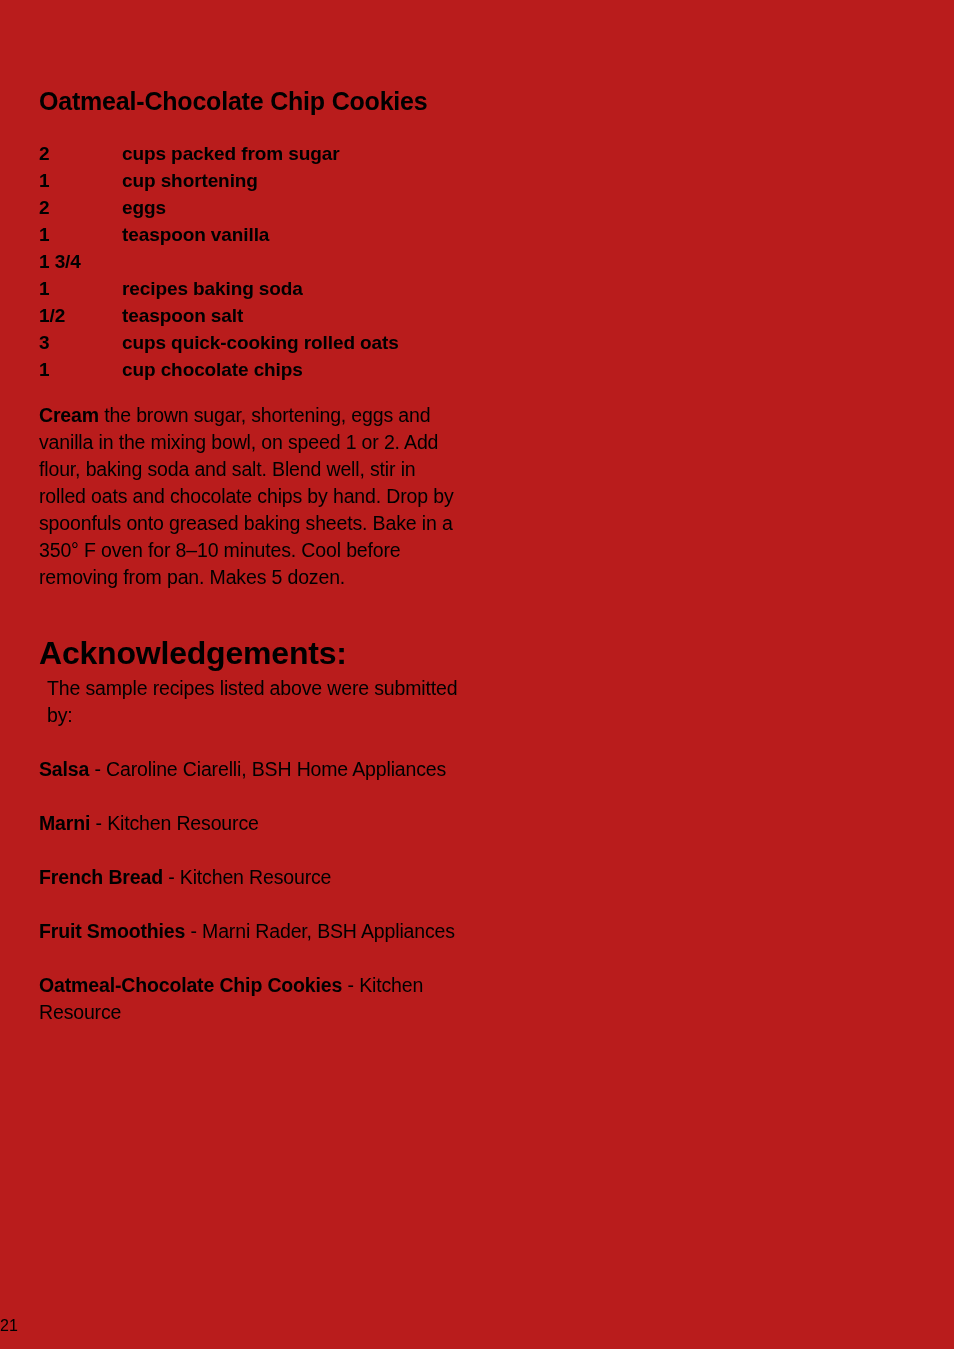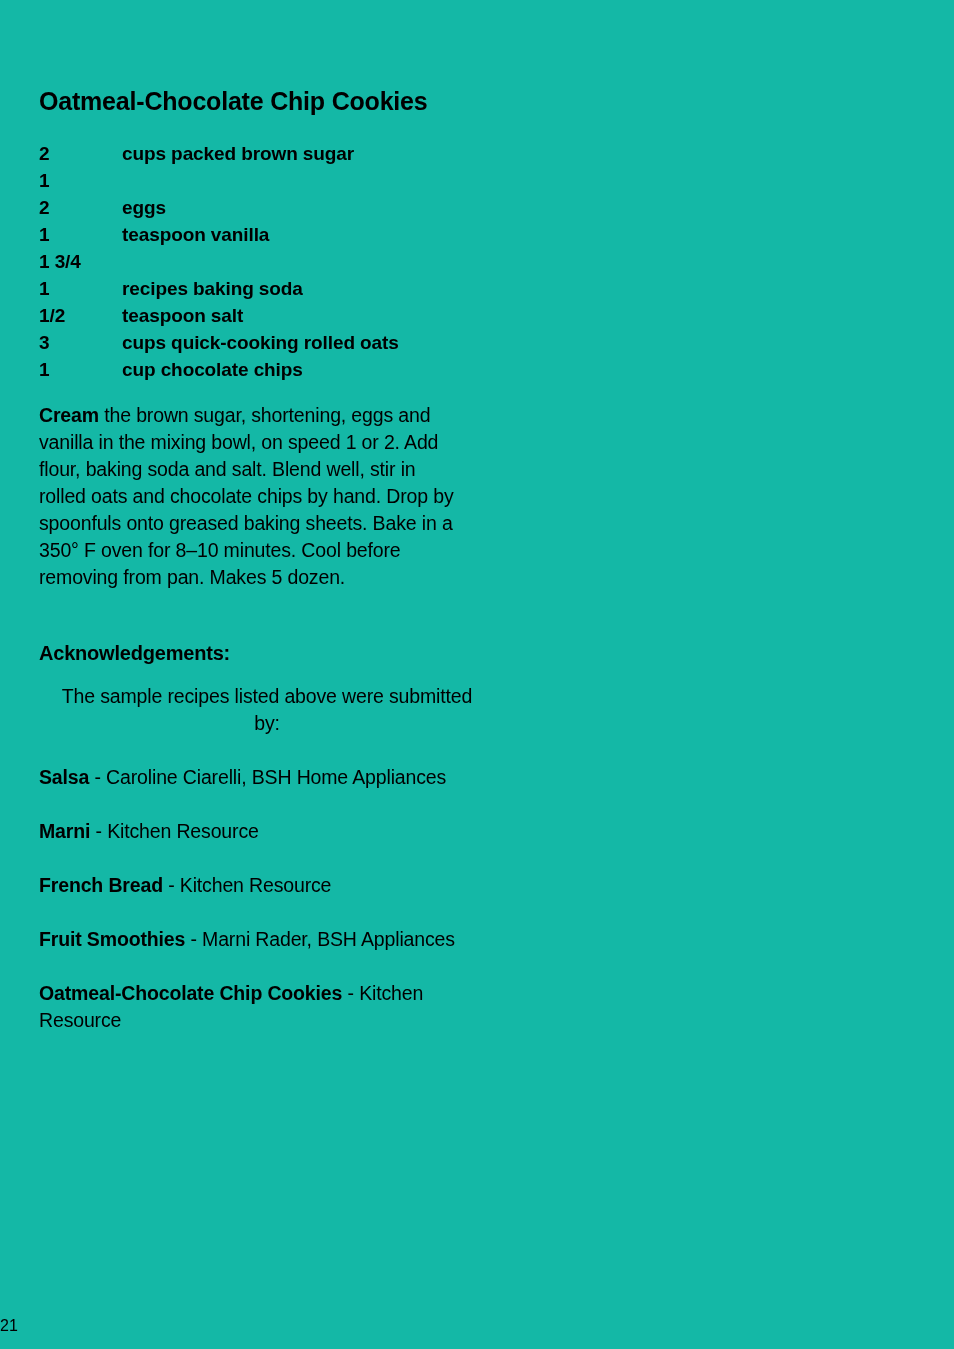--- a/index.html
+++ b/index.html
@@ -12,21 +12,21 @@
     height: 1349px;
     position: relative;
     font-family: "Liberation Sans", sans-serif;
     color: #000000;
     -webkit-font-smoothing: antialiased;
   }
 
   .page {
     position: absolute;
     inset: 0;
-    background: #14b8a6;
+    background: #b91c1c;
   }
 
   .content-column {
     position: absolute;
     left: 39px;
     top: 86px;
     width: 430px;
   }
 
   
@@ -70,33 +70,32 @@
   }
   .instructions b {
     font-weight: bold;
   }
 
   
   .ack-section {
     margin-top: 48px;
   }
   .ack-heading {
-    font-size: 20px;
+    font-size: 32px;
     font-weight: bold;
     line-height: 28px;
     letter-spacing: -0.2px;
     margin: 0 0 2px 0;
   }
   .ack-intro {
     font-size: 19.5px;
     line-height: 27px;
     letter-spacing: -0.15px;
     width: 424px;
-    margin: 16px;
-    text-align: center;
+    margin: 8px;
   }
 
   .credit-list {
     margin: 0;
     padding: 0;
     list-style: none;
   }
   .credit-item {
     font-size: 19.5px;
     line-height: 27px;
@@ -130,24 +129,25 @@
 
 <div class="page">
 
   <div class="content-column">
 
     <h1 class="recipe-title">Oatmeal-Chocolate Chip Cookies</h1>
 
     <div class="ingredients">
       <div class="ingredient-row">
         <span class="ingredient-qty">2</span>
-        <span class="ingredient-name">cups packed brown sugar</span>
+        <span class="ingredient-name">cups packed from sugar</span>
       </div>
       <div class="ingredient-row">
         <span class="ingredient-qty">1</span>
+        <span class="ingredient-name">cup shortening</span>
       </div>
       <div class="ingredient-row">
         <span class="ingredient-qty">2</span>
         <span class="ingredient-name">eggs</span>
       </div>
       <div class="ingredient-row">
         <span class="ingredient-qty">1</span>
         <span class="ingredient-name">teaspoon vanilla</span>
       </div>
       <div class="ingredient-row">

